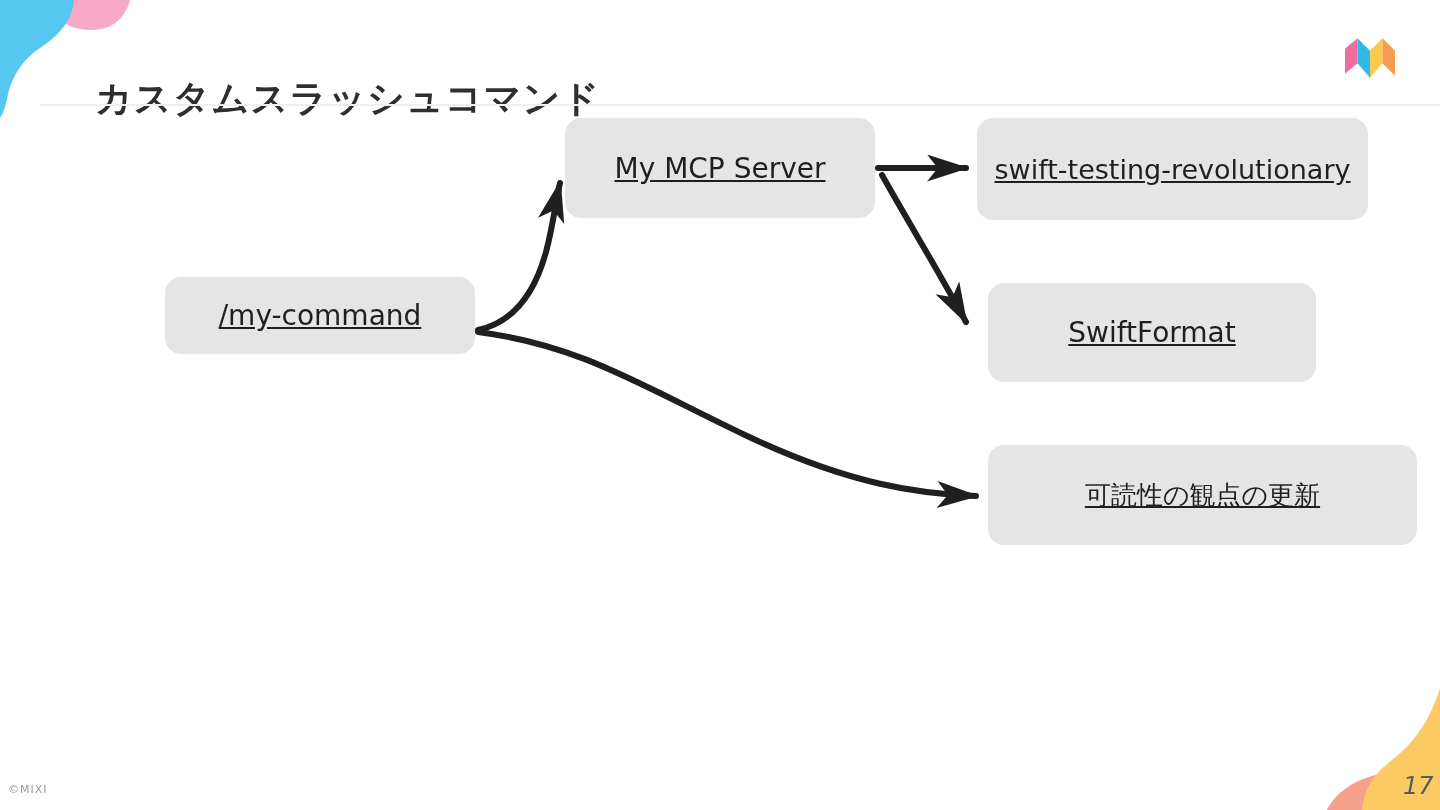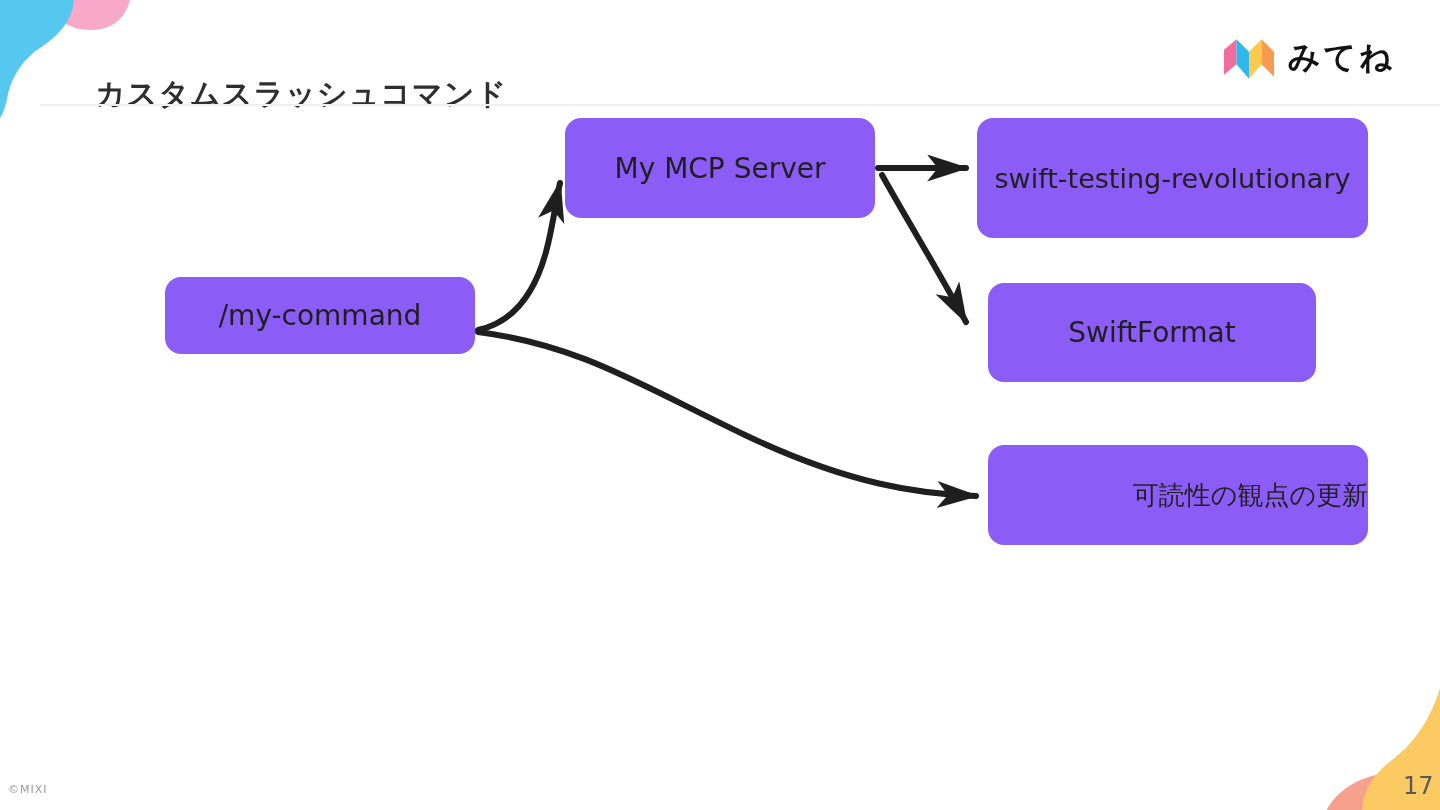--- a/index.html
+++ b/index.html
@@ -6,48 +6,48 @@
   body{
     width:1440px;height:810px;position:relative;overflow:hidden;
     background:#ffffff;
     font-family:"DejaVu Sans","Liberation Sans",sans-serif;
   }
   .abs{position:absolute;}
 
   
   .slide-title{
     left:95px;top:74px;
-    font-size:30px;font-weight:700;color:#2e2e2e;letter-spacing:1px;
+    font-size:37px;font-weight:700;color:#2e2e2e;letter-spacing:1px;
   }
   .title-rule{
     left:40px;top:104px;width:1400px;height:2px;background:#efefef;
   }
 
   
   .logo{right:45px;top:36px;display:flex;align-items:center;gap:14px;}
   .logo-text{font-size:32px;font-weight:700;color:#111;letter-spacing:3px;}
 
   
   .node{
-    background:#8b5cf6;border-radius:16px;
+    background:#e5e5e5;border-radius:16px;
     display:flex;align-items:center;justify-content:center;
-    color:#1f1f1f;font-size:28px;
+    color:#1f1f1f;font-size:28px;text-decoration:underline;
   }
   .node-my-command{left:165px;top:277px;width:310px;height:77px;}
   .node-mcp-server{left:565px;top:118px;width:310px;height:100px;}
-  .node-swift-testing{left:977px;top:118px;width:391px;height:120px;font-size:27px;}
+  .node-swift-testing{left:977px;top:118px;width:391px;height:102px;font-size:27px;}
   .node-swiftformat{left:988px;top:283px;width:328px;height:99px;}
-  .node-readability{left:988px;top:445px;width:380px;height:100px;font-size:26px;justify-content:flex-end;}
+  .node-readability{left:988px;top:445px;width:429px;height:100px;font-size:26px;}
 
   
   .edges-svg{left:0;top:0;pointer-events:none;}
 
   
   .copyright{left:8px;top:783px;font-size:11px;color:#9b9b9b;letter-spacing:1px;}
-  .page-number{left:1403px;top:772px;font-size:24px;color:#595959;}
+  .page-number{left:1403px;top:772px;font-size:24px;color:#595959;font-style:italic;}
 
   
   .blob-top-left{left:0;top:0;}
   .blob-bottom-right{right:0;bottom:0;}
 </style>
 </head>
 <body>
 
 <svg class="abs blob-top-left" width="140" height="122" viewBox="0 0 140 122">
   <path d="M48 0 C52 20 70 30 92 30 C114 30 126 16 130 0 Z" fill="#F9A9C8"></path>
@@ -62,21 +62,20 @@
 <div class="abs slide-title">カスタムスラッシュコマンド</div>
 <div class="abs title-rule"></div>
 
 <div class="abs logo">
   <svg width="50" height="42" viewBox="0 0 48 40">
     <polygon points="0,12 12,2 12,26 0,36" fill="#F06E9F"></polygon>
     <polygon points="12,2 24,14 24,40 12,26" fill="#2FB9EA"></polygon>
     <polygon points="24,14 36,2 36,26 24,40" fill="#FBCA4D"></polygon>
     <polygon points="36,2 48,14 48,38 36,26" fill="#F89B51"></polygon>
   </svg>
-  <span class="logo-text">みてね</span>
 </div>
 
 <svg class="abs edges-svg" width="1440" height="810" viewBox="0 0 1440 810">
   <defs>
     <marker id="arrowhead" markerWidth="8" markerHeight="6" refX="6.5" refY="2.25" orient="auto" markerUnits="strokeWidth">
       <path d="M0,0 L7,2.25 L0,4.5 L1.8,2.25 Z" fill="#1f1f1f"></path>
     </marker>
   </defs>
   <path d="M 478 330 C 515 322 535 292 546 252 C 553 226 556 200 560 183" fill="none" stroke="#1f1f1f" stroke-width="6" stroke-linecap="round" marker-end="url(#arrowhead)"></path>
   <path d="M 878 168 L 966 168" fill="none" stroke="#1f1f1f" stroke-width="6" stroke-linecap="round" marker-end="url(#arrowhead)"></path>

